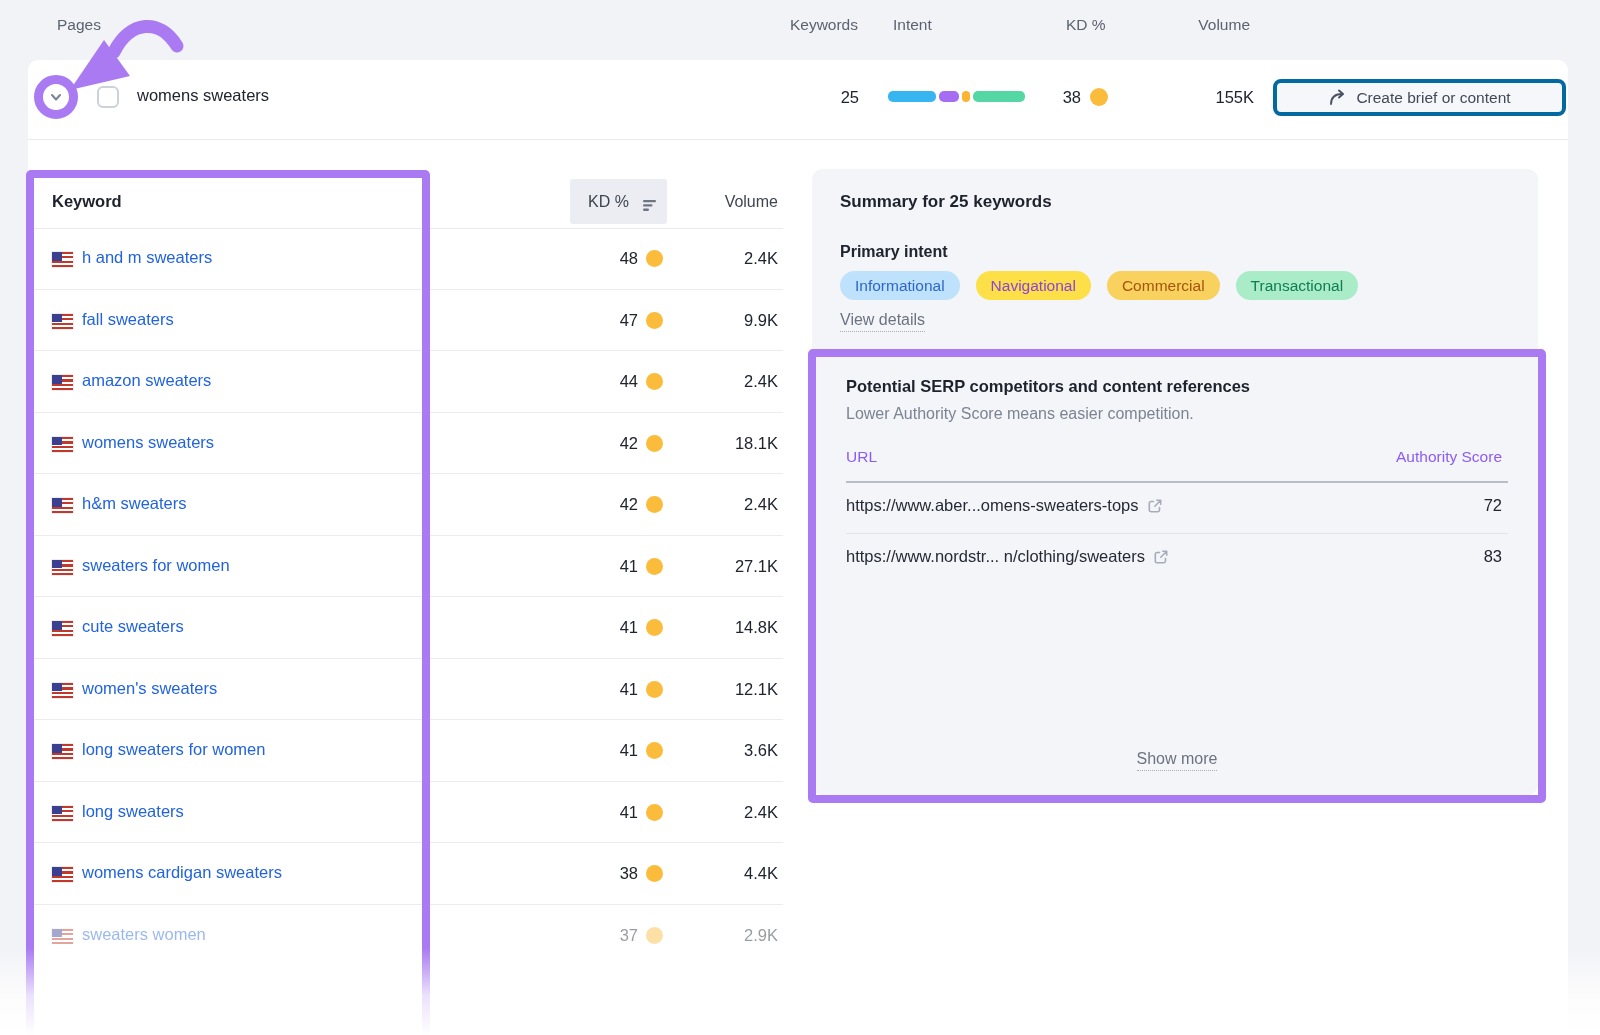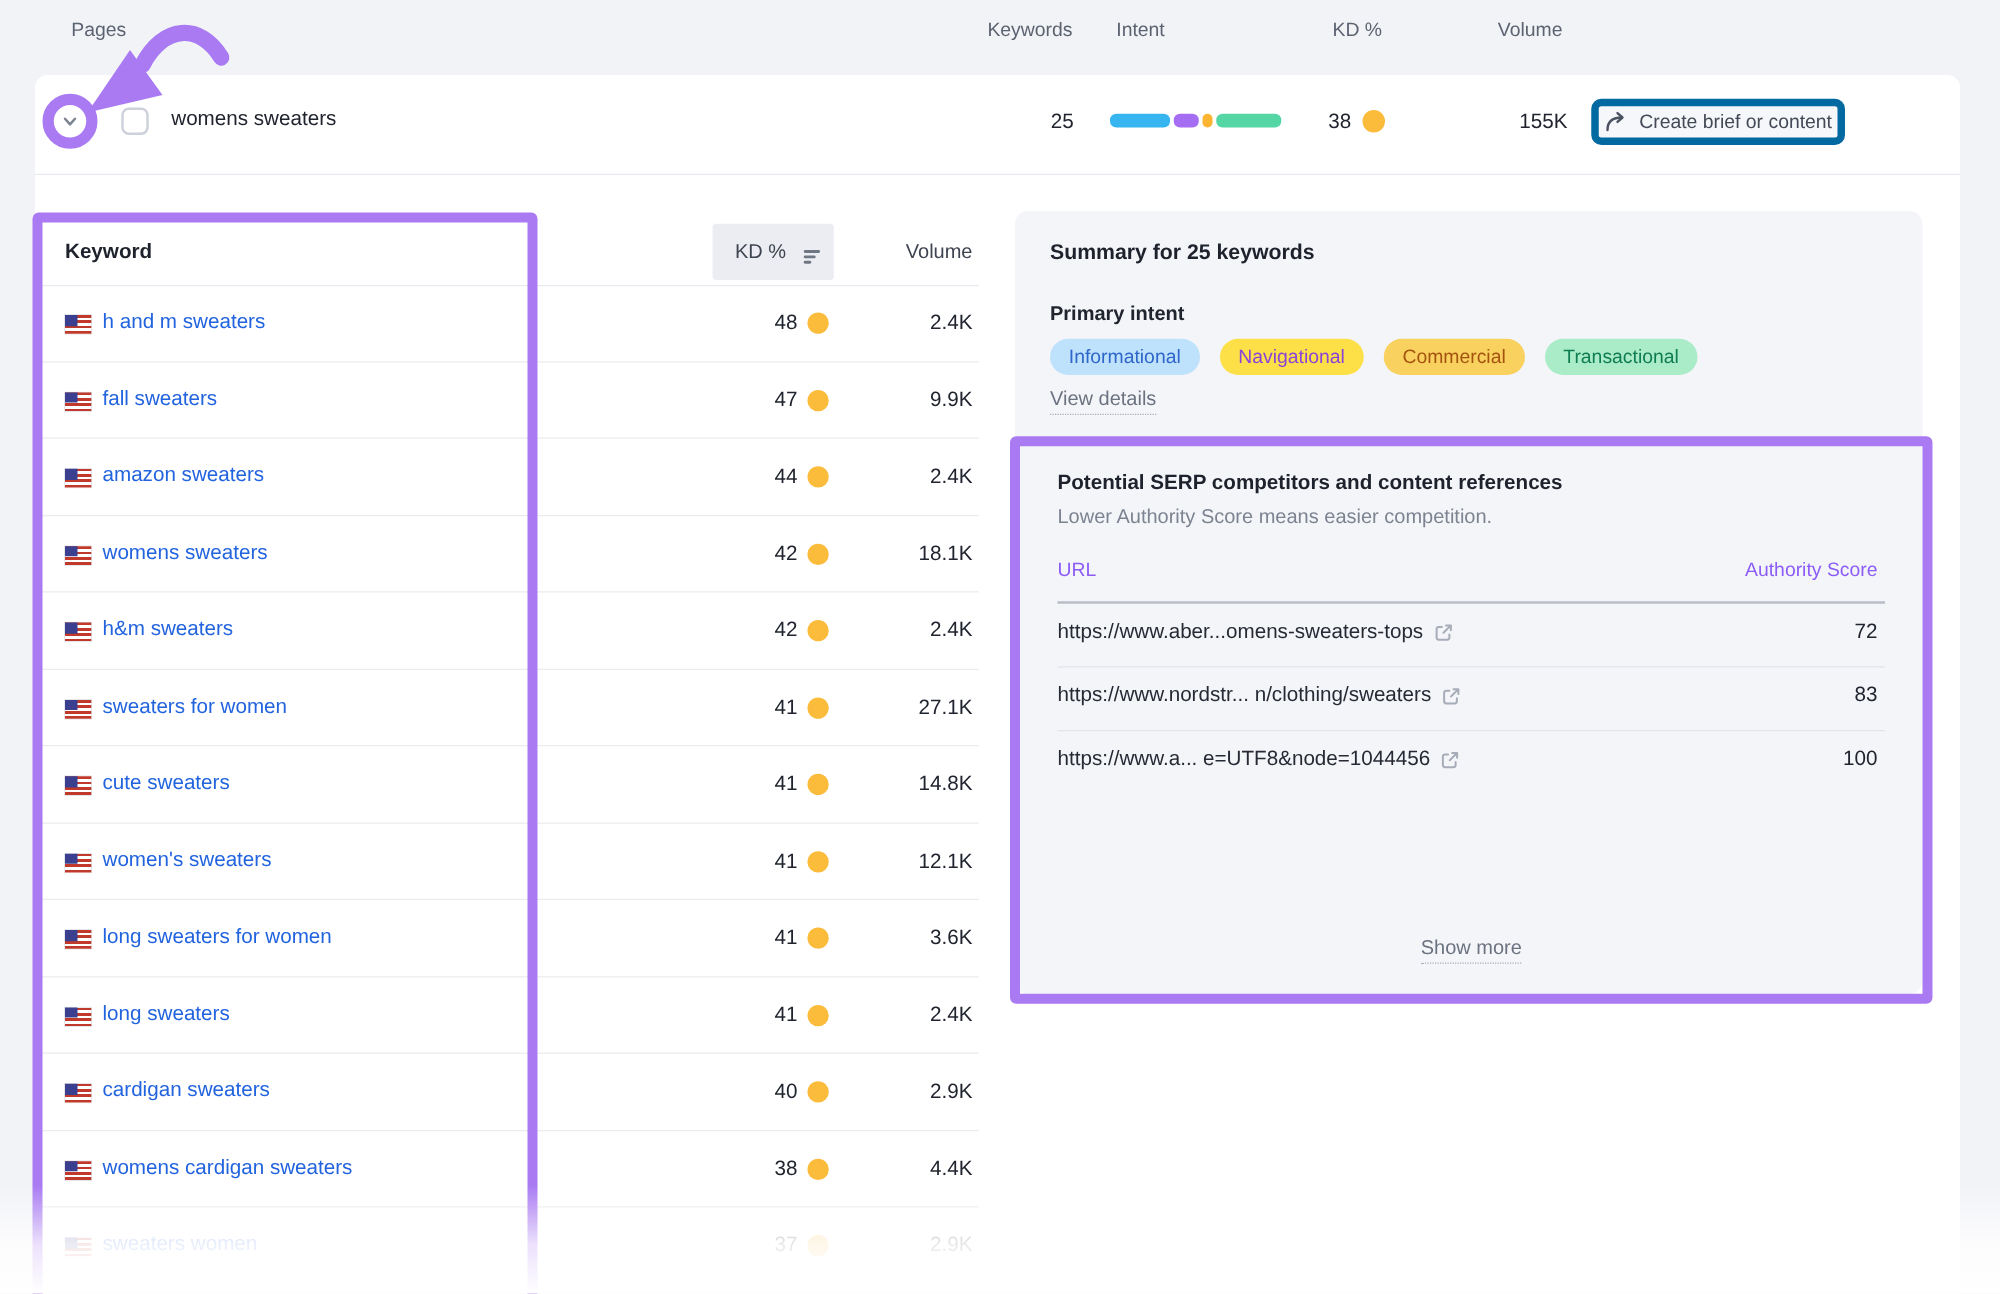--- a/index.html
+++ b/index.html
@@ -25,22 +25,22 @@
   .checkbox{
     left:97px;top:86px;width:22px;height:22px;border-radius:6px;
     border:2px solid #CDD1DA;background:#fff;box-sizing:border-box;
   }
   .page-title{left:137px;top:86px;font-size:16.5px;color:#20242E;}
   .num{font-size:16.5px;color:#20242E;}
   .intent-bar{left:888px;top:91px;height:11px;display:flex;gap:3px;}
   .intent-bar span{height:11px;border-radius:5px;display:block;}
   .kd-dot{width:17px;height:17px;border-radius:50%;background:#FBBC3C;}
   .brief-btn{
-    left:1273px;top:79px;width:203px;height:37px;border-radius:8px;
-    background:#F6F7FA;border:6px solid #0369a1;box-sizing:border-box;
+    left:1273px;top:79px;width:293px;height:37px;border-radius:8px;
+    background:#F6F7FA;border:4px solid #0369a1;box-sizing:border-box;
     display:flex;align-items:center;justify-content:center;gap:9px;
     font-size:15.5px;color:#434956;cursor:pointer;text-align:right;
   }
   .row-divider{height:1px;background:#E8EAEF;}
   
   .kw-colhdr{font-size:16.5px;font-weight:700;color:#1E222C;}
   .tbl-hdr{font-size:16px;color:#3E4450;}
   .kd-hdr-bg{left:570px;top:179px;width:97px;height:45px;background:#ECEDF2;border-radius:3px;}
   .kw-rows{left:30px;top:228px;width:753px;}
   .kw-row{position:relative;height:61.5px;box-sizing:border-box;border-bottom:1px solid #EBECF0;}
@@ -192,27 +192,20 @@
   </div>
     <div class="kw-row">
     <span class="flag"></span>
     <a class="kw-link">long sweaters</a>
     <span class="kw-kd">41</span>
     <span class="kw-dot kd-dot" style="background: rgb(251, 188, 60);"></span>
     <span class="kw-vol">2.4K</span>
   </div>
     <div class="kw-row">
     <span class="flag"></span>
-    <a class="kw-link">cardigan sweaters</a>
-    <span class="kw-kd">40</span>
-    <span class="kw-dot kd-dot" style="background: rgb(251, 188, 60);"></span>
-    <span class="kw-vol">2.9K</span>
-  </div>
-    <div class="kw-row">
-    <span class="flag"></span>
     <a class="kw-link">womens cardigan sweaters</a>
     <span class="kw-kd">38</span>
     <span class="kw-dot kd-dot" style="background: rgb(251, 188, 60);"></span>
     <span class="kw-vol">4.4K</span>
   </div>
     <div class="kw-row faded">
     <span class="flag"></span>
     <a class="kw-link">sweaters women</a>
     <span class="kw-kd">37</span>
     <span class="kw-dot kd-dot" style="background: rgb(251, 188, 60);"></span>
@@ -252,30 +245,20 @@
     <div class="serp-row">
     <span class="serp-url">
       <span>https://www.nordstr... n/clothing/sweaters</span>
       <svg width="16" height="16" viewBox="0 0 16 16">
         <path d="M6.5 3.5 H4 A1.7 1.7 0 0 0 2.3 5.2 V12 A1.7 1.7 0 0 0 4 13.7 H10.8 A1.7 1.7 0 0 0 12.5 12 V9.5" fill="none" stroke="#A6ACB8" stroke-width="1.6" stroke-linecap="round"></path>
         <path d="M7.8 8.2 L13.5 2.5 M9.8 2.3 H13.7 V6.2" fill="none" stroke="#A6ACB8" stroke-width="1.6" stroke-linecap="round" stroke-linejoin="round"></path>
       </svg>
     </span>
     <span class="serp-score">83</span>
   </div>
-    <div class="serp-row">
-    <span class="serp-url">
-      <span>https://www.a... e=UTF8&amp;node=1044456</span>
-      <svg width="16" height="16" viewBox="0 0 16 16">
-        <path d="M6.5 3.5 H4 A1.7 1.7 0 0 0 2.3 5.2 V12 A1.7 1.7 0 0 0 4 13.7 H10.8 A1.7 1.7 0 0 0 12.5 12 V9.5" fill="none" stroke="#A6ACB8" stroke-width="1.6" stroke-linecap="round"></path>
-        <path d="M7.8 8.2 L13.5 2.5 M9.8 2.3 H13.7 V6.2" fill="none" stroke="#A6ACB8" stroke-width="1.6" stroke-linecap="round" stroke-linejoin="round"></path>
-      </svg>
-    </span>
-    <span class="serp-score">100</span>
-  </div>
   </div>
 <div class="abs" style="left:846px;top:750px;width:662px;text-align:center">
   <span class="dotted-link">Show more</span>
 </div>
 
 <div class="abs anno" style="left:26px;top:170px;width:404px;height:890px"></div>
 <div class="abs anno" style="left:808px;top:349px;width:738px;height:454px"></div>
 <svg class="abs" style="left:40px;top:6px;z-index:60;pointer-events:none" width="160" height="100" viewBox="0 0 160 100">
   <path d="M 137 40 C 120 12, 90 14, 74 46" fill="none" stroke="#A97AF2" stroke-width="13" stroke-linecap="round"></path>
   <polygon points="30,84 64,34 90,70" fill="#A97AF2"></polygon>

